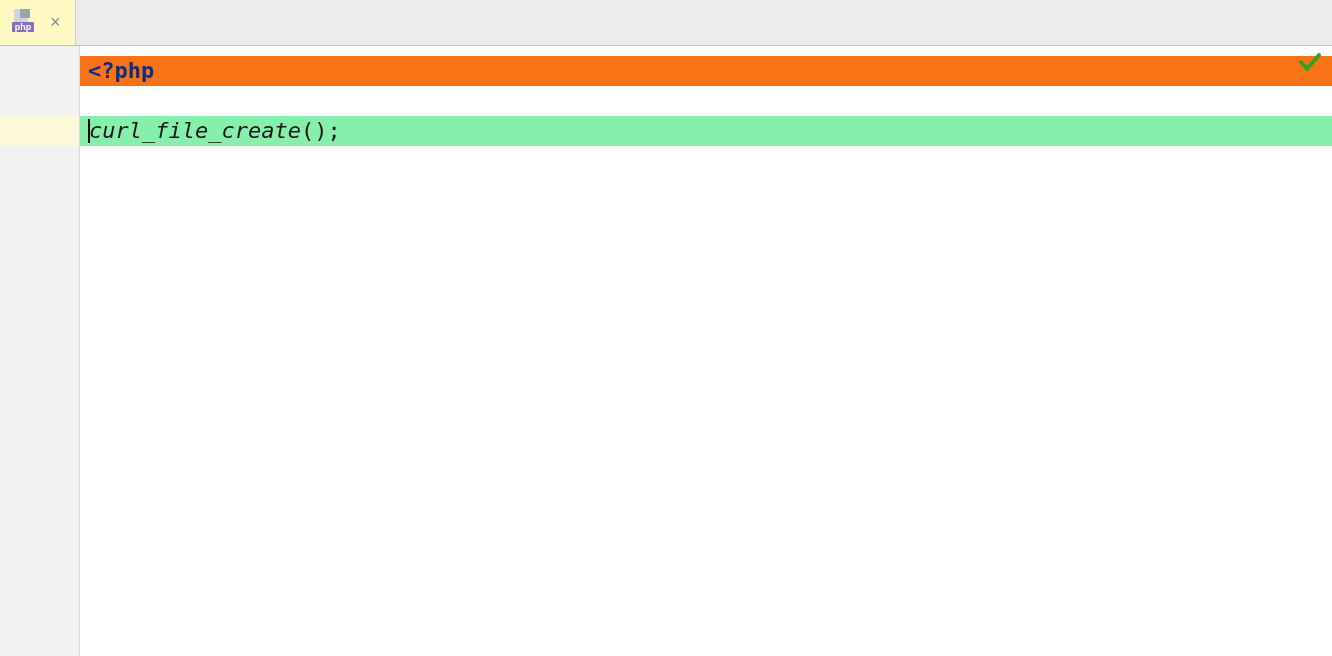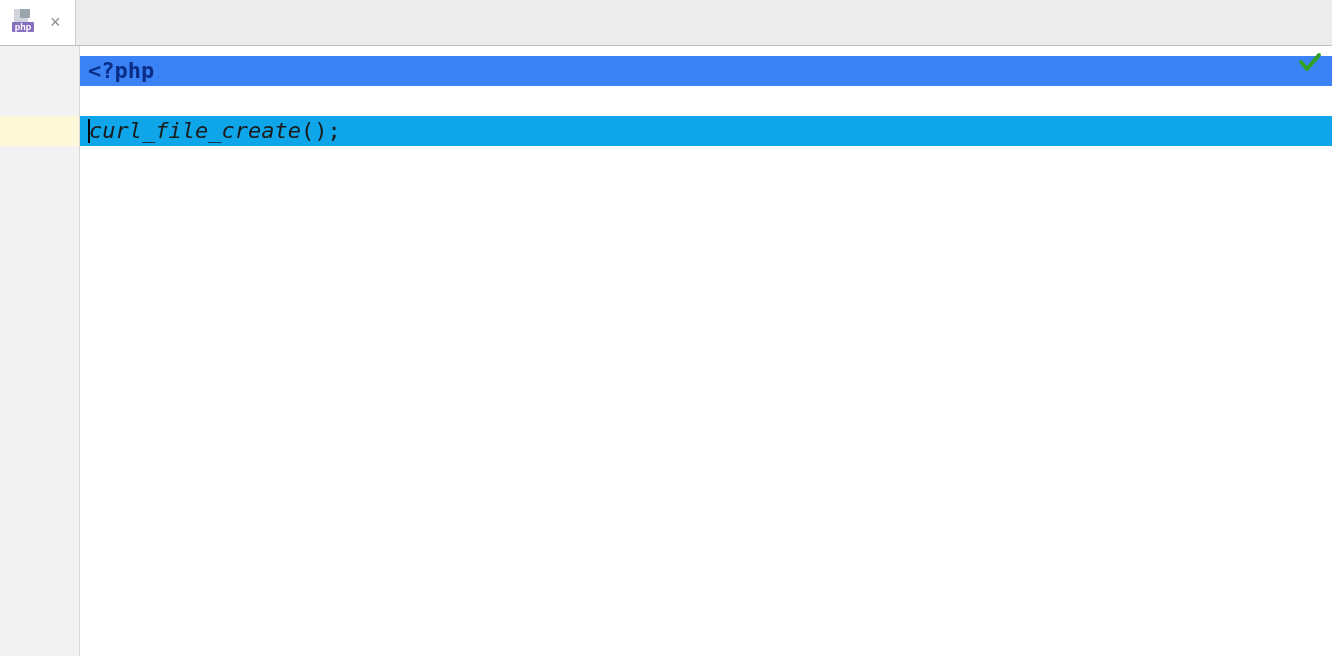--- a/index.html
+++ b/index.html
@@ -11,21 +11,21 @@
     background: #ececec;
     border-bottom: 1px solid #bfbfbf;
     display: flex;
     align-items: stretch;
   }
   .tab {
     display: flex;
     align-items: center;
     gap: 8px;
     padding: 0 14px 0 10px;
-    background: #ffffff;
+    background: #fef9c3;
     border-right: 1px solid #cfcfcf;
     font-size: 21px;
     color: #2b2b2b;
     cursor: pointer;
   }
   .tab svg { width: 26px; height: 26px; flex-shrink: 0; }
   .tab-close {
     font-size: 18px;
     color: #8b8b8b;
     padding-left: 6px;
@@ -49,22 +49,22 @@
     font-size: 22px;
     line-height: 30px;
   }
   .code-line {
     white-space: pre;
     padding-left: 8px;
     height: 30px;
     display: flex;
     align-items: center;
   }
-  .line-blue { background: #3b82f6; }  
-  .line-yellow { background: #0ea5e9; } 
+  .line-blue { background: #f97316; }  
+  .line-yellow { background: #86efac; } 
   .code-line.spacer { height: 30px; }
 
   .tok-tag    { color: #0a2e87; font-weight: bold; }
   .tok-func   { color: #1a1a1a; font-style: italic; }
   .tok-punct  { color: #1a1a1a; }
 
   
   .caret {
     display: inline-block;
     width: 0;

